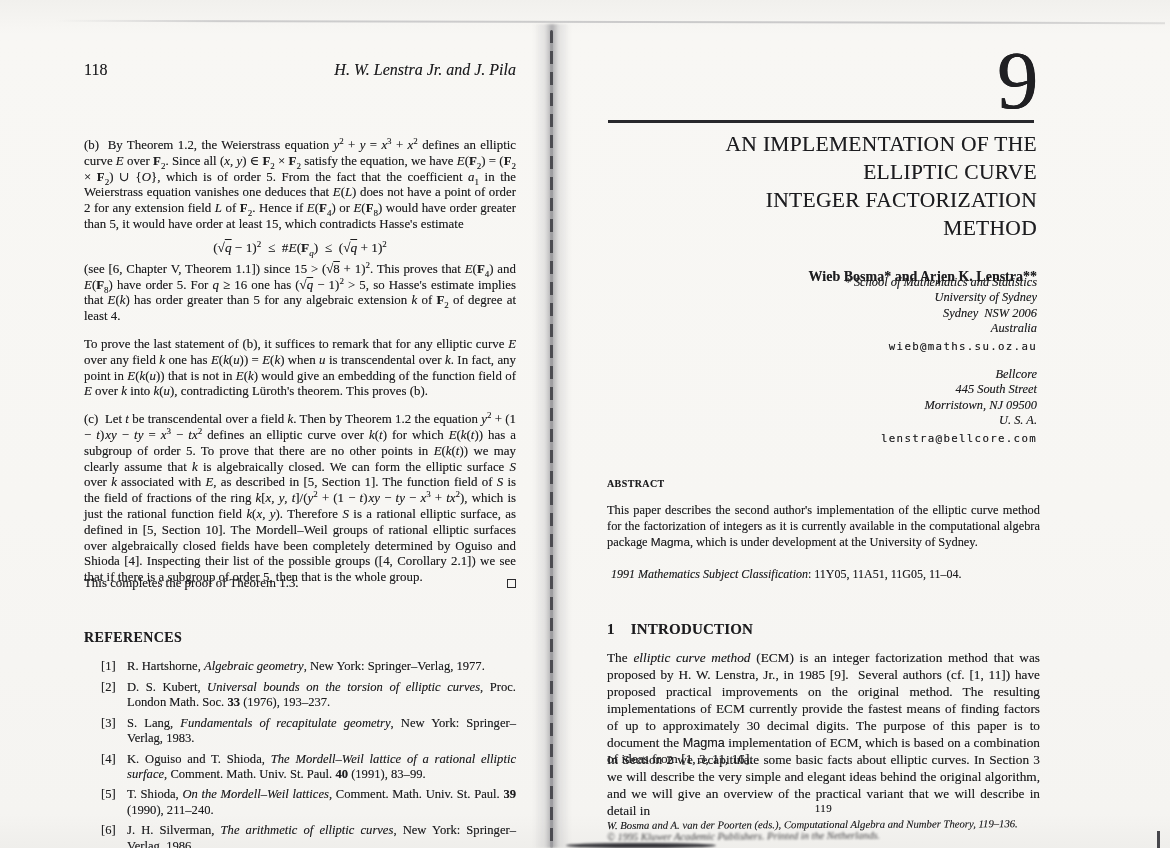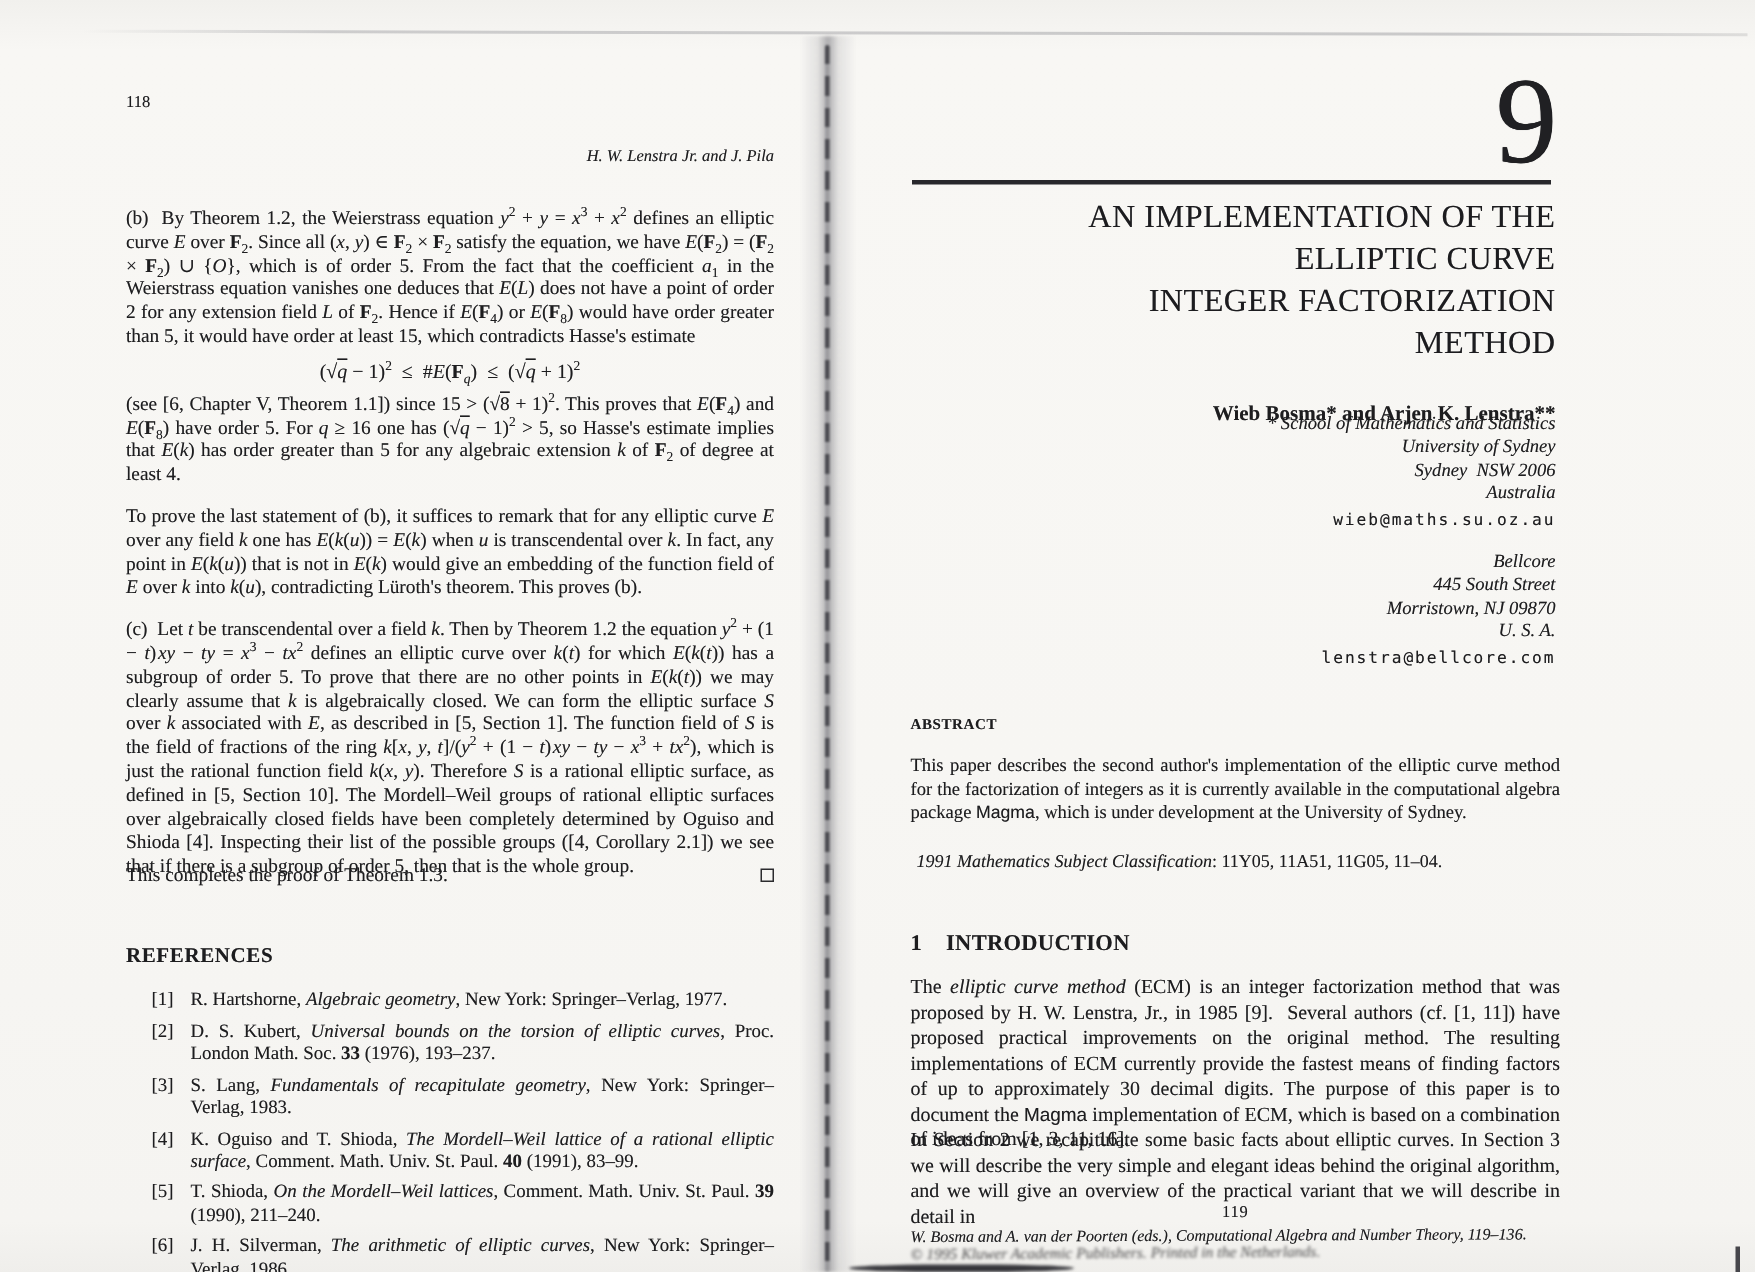--- a/index.html
+++ b/index.html
@@ -22,21 +22,21 @@
   .gutter-core { position:absolute; left:550px; top:30px; width:3px; height:818px; border-radius:2px;
     background:repeating-linear-gradient(to bottom, rgba(45,45,52,0.78) 0 13px, rgba(105,105,112,0.30) 13px 21px);
     filter:blur(0.7px); }
   .bottom-shadow { position:absolute; left:566px; top:843px; width:150px; height:5px;
     background:#35353a; border-radius:50% / 60%; filter:blur(1px); }
   .right-edge-mark { position:absolute; left:1157px; top:831px; width:3px; height:17px;
     background:#46464b; filter:blur(0.5px); }
 
   
   .left-page { position:absolute; left:84px; top:62px; width:432px; }
-  .lp-header { display:flex; justify-content:space-between; align-items:flex-start; font-size:11px; height:17px; }
+  .lp-header { display:flex; justify-content:space-between; align-items:flex-end; font-size:16px; height:17px; }
   .ital { font-style:italic;margin-top:36px; }
   .lp-main { position:absolute; top:76px; left:0; right:0; }
   .para { margin:0; font-size:12.9px; line-height:15.8px; text-align:justify; }
   .para.sp2 { margin-top:12px; }
   .equation { text-align:center; font-size:13.3px; margin:7px 0 6px; }
   .rad { text-decoration:overline; }
   sup { font-size:9px; line-height:0; } sub { font-size:9px; line-height:0; }
   .lp-qed { position:absolute; top:514px; left:0; right:0; display:flex; justify-content:space-between; align-items:center;
     font-size:12.9px;gap:12px; }
   .qed-box { width:9px; height:9px; border:1.2px solid #2b2b2e; display:inline-block; }
@@ -146,21 +146,21 @@
       <div>* School of Mathematics and Statistics</div>
       <div>University of Sydney</div>
       <div>Sydney&nbsp; NSW 2006</div>
       <div>Australia</div>
       <div class="email">wieb@maths.su.oz.au</div>
     </div>
 
     <div class="affil affil-2">
       <div>Bellcore</div>
       <div>445 South Street</div>
-      <div>Morristown, NJ 09870</div>
+      <div>Morristown, NJ 09500</div>
       <div>U. S. A.</div>
       <div class="email">lenstra@bellcore.com</div>
     </div>
 
     <h2 class="abs-title">ABSTRACT</h2>
     <p class="abs-text">This paper describes the second author's implementation of the elliptic curve method for the factorization of integers as it is currently available in the computational algebra package <span class="sans">Magma</span>, which is under development at the University of Sydney.</p>
     <p class="msc"><i>1991 Mathematics Subject Classification</i>: 11Y05, 11A51, 11G05, 11–04.</p>
 
     <h2 class="sec-head">
       <span class="sec-num">1</span><span>INTRODUCTION</span>

